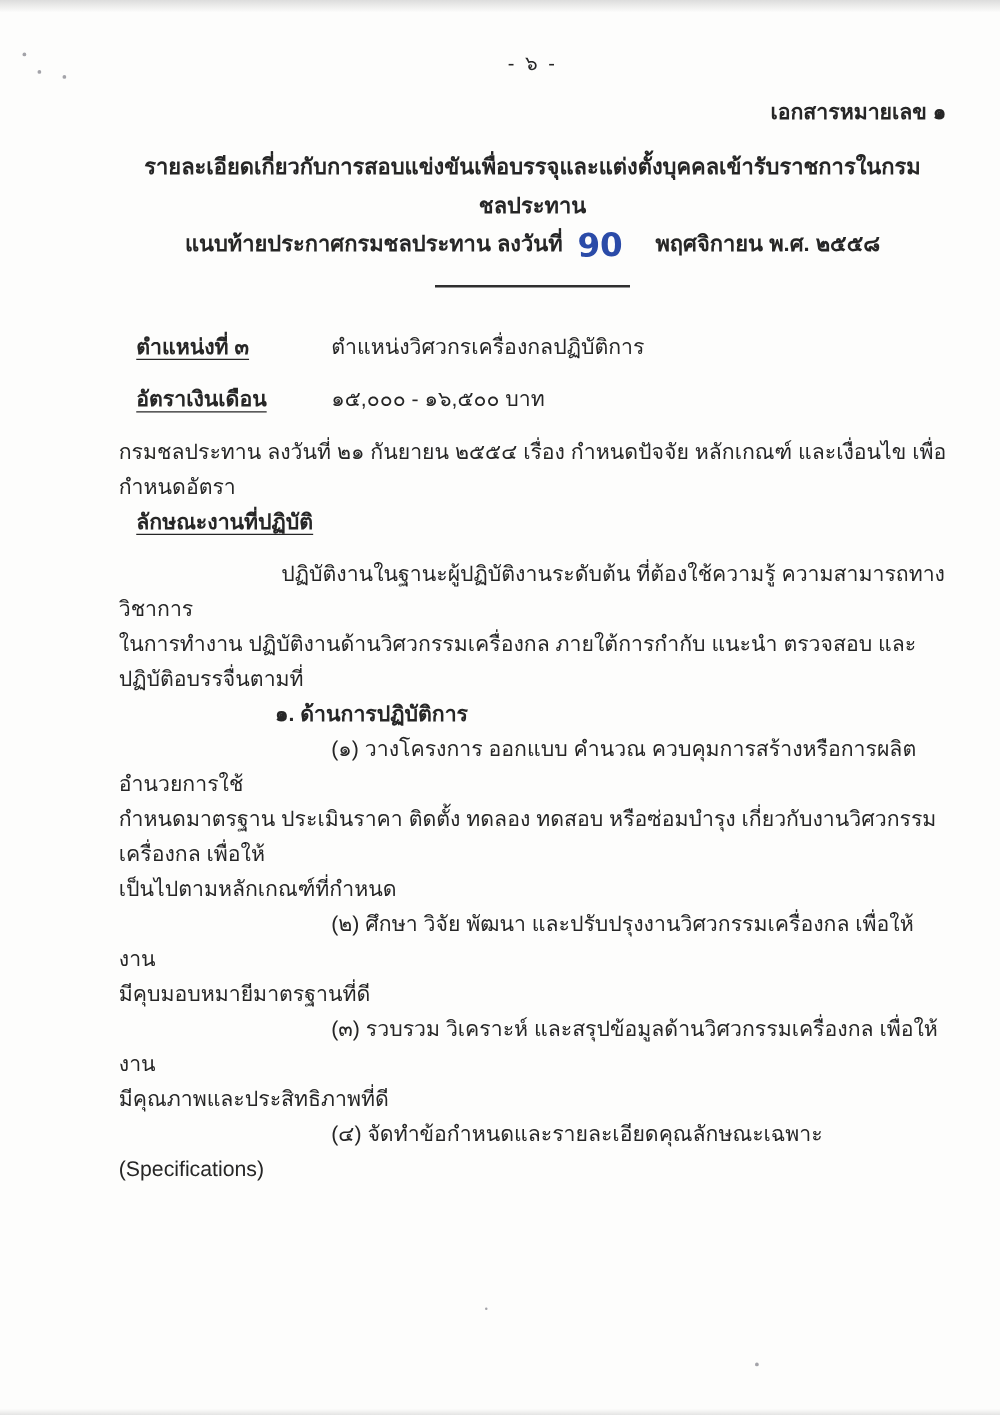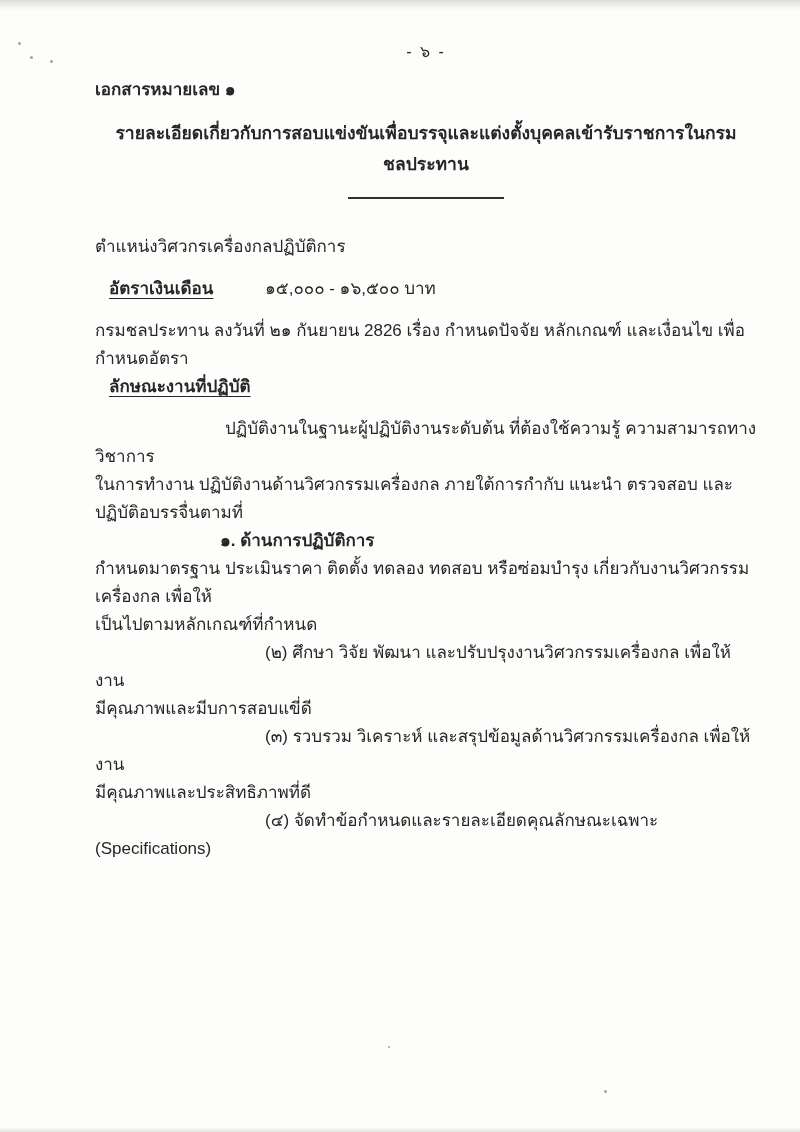--- a/index.html
+++ b/index.html
@@ -31,21 +31,21 @@
   .dot-d { top:1046px; left:388px; width:2px; height:2px; }
   .dot-e { top:1090px; left:604px; }
 
   .content {
     position:relative;
     padding:38px 43px 0 95px; 
     font-size:17px;
     line-height:28px;
   }
   .page-num { text-align:center; font-size:16px; letter-spacing:2px; }
-  .doc-ref  { font-weight:bold; margin-top:10px; font-size:17px; }
+  .doc-ref  { text-align:right; font-weight:bold; margin-top:10px; font-size:17px; }
 
   .title { text-align:center; font-weight:bold; font-size:17.5px; line-height:31px; margin-top:14px; }
   .title-line2 { white-space:nowrap; }
   .handwritten-day {
     display:inline-block;
     color:#2b4ba8;
     font-family:"DejaVu Sans", sans-serif;
     font-size:26px; font-weight:bold; line-height:20px;
     margin:0 26px 0 12px;
     transform:rotate(-1deg);
@@ -89,53 +89,58 @@
   <div class="pencil-dot dot-d"></div>
   <div class="pencil-dot dot-e"></div>
 
   <div class="content">
 
     <div class="page-num">- ๖ -</div>
     <div class="doc-ref">เอกสารหมายเลข ๑</div>
 
     <div class="title">
       <div class="title-line1">รายละเอียดเกี่ยวกับการสอบแข่งขันเพื่อบรรจุและแต่งตั้งบุคคลเข้ารับราชการในกรมชลประทาน</div>
+      <div class="title-line2">
+        <span>แนบท้ายประกาศกรมชลประทาน ลงวันที่</span><span class="handwritten-day">90</span><span>พฤศจิกายน พ.ศ. ๒๕๕๘</span>
+      </div>
     </div>
 
     <div class="divider"></div>
 
     <div class="field-row row-position">
+      <div class="field-label">ตำแหน่งที่ ๓</div>
       <div class="field-value">ตำแหน่งวิศวกรเครื่องกลปฏิบัติการ</div>
     </div>
 
     <div class="field-row row-salary">
       <div class="field-label">อัตราเงินเดือน</div>
       <div class="field-value">๑๕,๐๐๐ - ๑๖,๕๐๐  บาท</div>
     </div>
 
     <div class="para">
-      <div class="line">กรมชลประทาน ลงวันที่ ๒๑ กันยายน 2826  เรื่อง กำหนดปัจจัย หลักเกณฑ์ และเงื่อนไข เพื่อกำหนดอัตรา</div>
+      <div class="line">กรมชลประทาน ลงวันที่ ๒๑ กันยายน ๒๕๕๔  เรื่อง กำหนดปัจจัย หลักเกณฑ์ และเงื่อนไข เพื่อกำหนดอัตรา</div>
     </div>
 
 
     <div class="main-heading">ลักษณะงานที่ปฏิบัติ</div>
 
     <div class="para">
       <div class="line indent1">ปฏิบัติงานในฐานะผู้ปฏิบัติงานระดับต้น  ที่ต้องใช้ความรู้ ความสามารถทางวิชาการ</div>
       <div class="line">ในการทำงาน ปฏิบัติงานด้านวิศวกรรมเครื่องกล ภายใต้การกำกับ แนะนำ ตรวจสอบ และปฏิบัติอบรรจื่นตามที่</div>
     </div>
 
     <div class="section-heading">๑.  ด้านการปฏิบัติการ</div>
     <div class="item">
+      <div class="line indent2">(๑)  วางโครงการ ออกแบบ คำนวณ ควบคุมการสร้างหรือการผลิต อำนวยการใช้</div>
       <div class="line">กำหนดมาตรฐาน ประเมินราคา ติดตั้ง ทดลอง ทดสอบ หรือซ่อมบำรุง เกี่ยวกับงานวิศวกรรมเครื่องกล เพื่อให้</div>
       <div class="line">เป็นไปตามหลักเกณฑ์ที่กำหนด</div>
     </div>
     <div class="item">
       <div class="line indent2">(๒)  ศึกษา วิจัย พัฒนา และปรับปรุงงานวิศวกรรมเครื่องกล เพื่อให้งาน</div>
-      <div class="line">มีคุณภาพและมีบการสอบแขี่ดี</div>
+      <div class="line">มีคุบมอบหมายีมาตรฐานที่ดี</div>
     </div>
     <div class="item">
       <div class="line indent2">(๓)  รวบรวม วิเคราะห์ และสรุปข้อมูลด้านวิศวกรรมเครื่องกล เพื่อให้งาน</div>
       <div class="line">มีคุณภาพและประสิทธิภาพที่ดี</div>
     </div>
     <div class="item">
       <div class="line indent2">(๔)  จัดทำข้อกำหนดและรายละเอียดคุณลักษณะเฉพาะ (Specifications)</div>
 
     </div>
 

